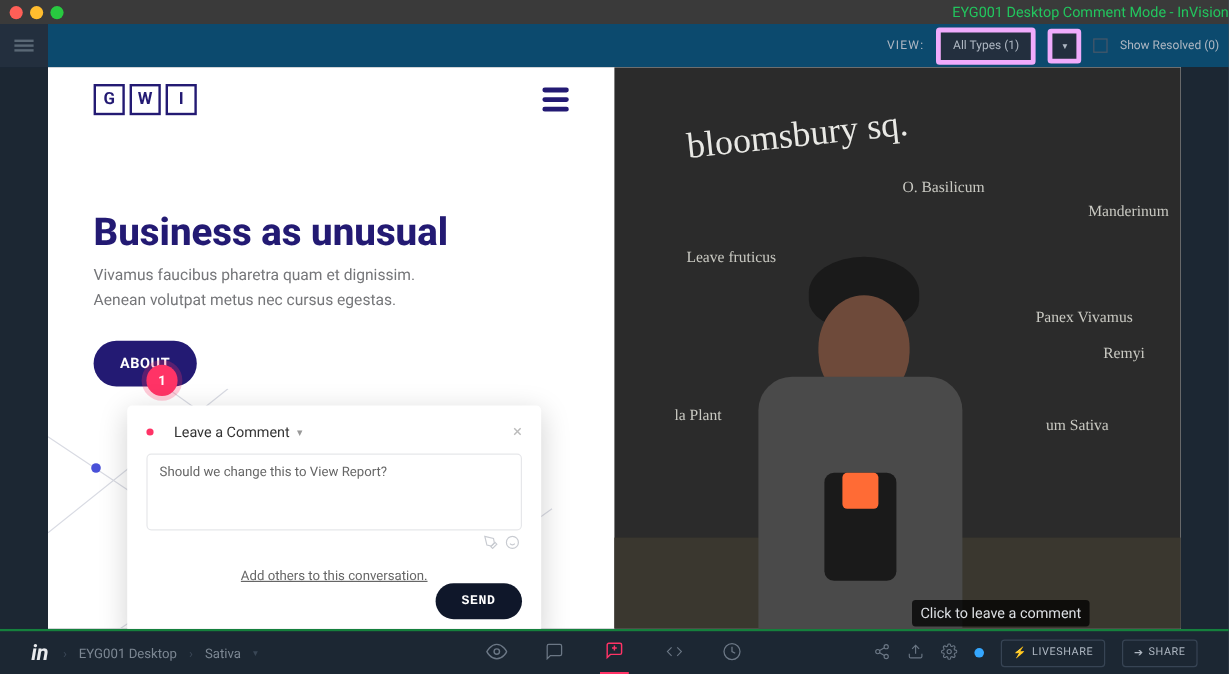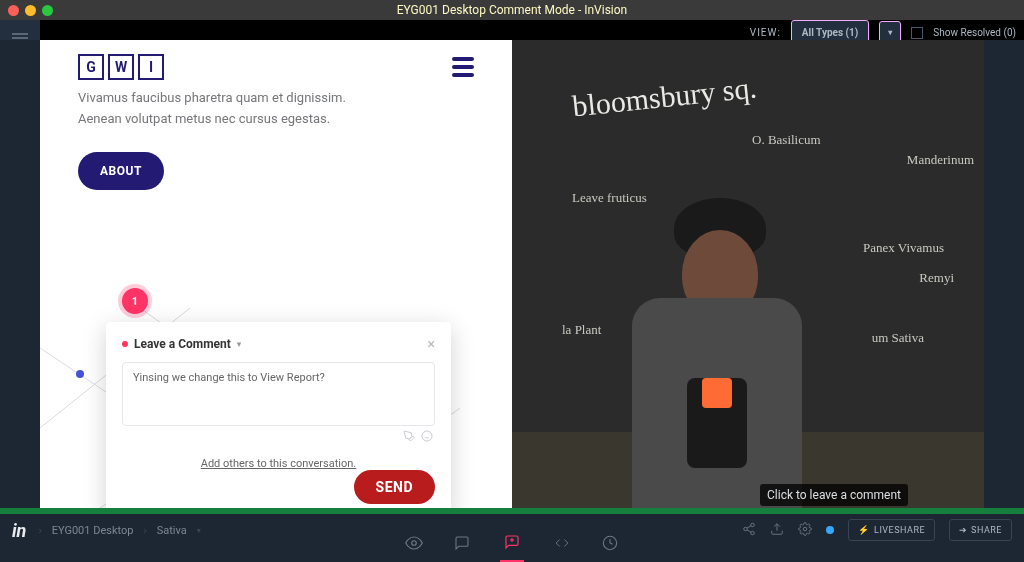--- a/index.html
+++ b/index.html
@@ -1,66 +1,66 @@
 <!DOCTYPE html>
 <html><head>
 <meta charset="utf-8">
 <style>
   * { margin: 0; padding: 0; box-sizing: border-box; font-family: -apple-system, BlinkMacSystemFont, "Segoe UI", Roboto, Helvetica, Arial, sans-serif; }
   body { width: 1024px; height: 562px; background: #1c2733; overflow: hidden; position: relative; }
   .mac-titlebar { height: 20px; background: #3a3a3a; display: flex; align-items: center; padding: 0 8px; position: relative; }
   .traffic { display: flex; gap: 6px; }
   .tl { width: 11px; height: 11px; border-radius: 50%; }
   .tl.red { background:#ff5f57; } .tl.yellow{background:#ffbd2e;} .tl.green{background:#28c940;}
-  .mac-title { position:absolute; left:0; right:0; text-align:center; font-size:12px; color:#fef9c3; }
-  .app-top { height: 20px; background:#000000; display:flex; align-items:flex-start; padding-right:8px; }
+  .mac-title { position:absolute; left:0; right:0; text-align:right; font-size:12px; color:#22c55e; }
+  .app-top { height: 36px; background:#0c4a6e; display:flex; align-items:center; padding-right:8px; }
   .hamb { width:40px; height:36px; background:#232f3e; display:flex; align-items:center; justify-content:center; color:#5a6875; }
   .hamb div{ width:16px; height:2px; background:#5a6875; box-shadow:0 -4px 0 #5a6875, 0 4px 0 #5a6875;}
   .top-right { margin-left:auto; display:flex; align-items:center; gap:10px; color:#aeb7c2; font-size:10px; }
   .view-lbl{letter-spacing:1px;}
-  .pill { background:#232f3e; border:1px solid #f0abfc; padding:6px 10px; border-radius:3px; display:flex; align-items:center; gap:4px;font-weight:bold;}
+  .pill { background:#232f3e; border:4px solid #f0abfc; padding:6px 10px; border-radius:3px; display:flex; align-items:center; gap:4px;}
   .pill.sq{padding:6px 8px;}
   .chk{width:12px;height:12px;border:1px solid #485869;display:inline-block;}
   .canvas-wrap { position:relative; height:468px; background:#1c2733; display:flex; justify-content:center; }
   .screen { width:944px; height:468px; background:#fff; display:flex; position:relative; overflow:hidden;}
   .left { width:50%; padding:14px 38px 0; position:relative; }
   .logo-row{display:flex; align-items:center; justify-content:space-between;}
   .logo{display:flex; gap:4px;}
   .logo span{ width:26px;height:26px; border:2.5px solid #231a73; color:#231a73; font-weight:700; display:flex;align-items:center;justify-content:center; font-size:14px;}
   .burger{display:flex;flex-direction:column;gap:4px;}
   .burger div{width:22px;height:4px;border:2px solid #231a73;border-radius:3px;}
   .headline{ margin-top:78px; color:#231a73; font-size:32px; font-weight:800; }
   .para{ margin-top:8px; color:#757679; font-size:13px; line-height:1.6; max-width:280px;}
   .about-btn{ margin-top:22px; background:#231a73; color:#fff; font-weight:700; font-size:12px; letter-spacing:.5px; padding:12px 22px; border-radius:22px; border:none; display:inline-block;}
   .marker{ position:absolute; top:248px; left:82px; width:26px;height:26px; background:#ff3366; border-radius:50%; color:#fff; font-size:11px; font-weight:700; display:flex;align-items:center;justify-content:center; box-shadow:0 0 0 4px rgba(255,51,102,.25);}
   .deco{ position:absolute; left:0; bottom:0; width:100%; height:200px; z-index:0;}
   .comment-box{ position:absolute; top:282px; left:66px; width:345px; background:#fff; border-radius:4px; box-shadow:0 6px 24px rgba(0,0,0,.18); z-index:3; padding:14px 0; }
   .cb-head{ display:flex; align-items:center; gap:6px; padding:0 16px; font-size:12px; color:#333;}
   .cb-head .dot{width:6px;height:6px;background:#ff3366;border-radius:50%;}
-  .cb-head b{font-weight:700;}
+  .cb-head b{font-weight:400;margin-left:11px;}
   .cb-head .chev{font-size:9px;color:#999;}
   .cb-close{ margin-left:auto; color:#bbb; font-size:14px;}
   .cb-input{ margin:10px 16px 4px; border:1px solid #e6e7ea; border-radius:4px; height:64px; padding:8px 10px; font-size:11px; color:#666; }
   .cb-icons{ text-align:right; padding-right:18px; color:#c8cbd1; font-size:12px; display:flex; gap:6px; justify-content:flex-end;}
   .cb-foot{ display:flex; align-items:center; padding:12px 16px 0;flex-direction:column; }
   .cb-link{ font-size:11px; color:#666; text-decoration:underline;}
-  .send{ margin-left:auto; background:#b91c1c; color:#fff; border:none; padding:9px 22px; border-radius:20px; font-size:14px; font-weight:700; letter-spacing:.5px;}
+  .send{ margin-left:auto; background:#0f172a; color:#fff; border:none; padding:9px 22px; border-radius:20px; font-size:11px; font-weight:700; letter-spacing:.5px;font-family:Liberation Mono, monospace;}
   .right{ width:50%; position:relative; background:#2b2b2b;}
   .chalk{position:absolute;inset:0;}
   .banner-label{ position:absolute; top:40px; left:60px; font-family:cursive; font-size:30px; color:#e9e9e5; transform:rotate(-6deg);}
   .plant{position:absolute;font-family:cursive;color:#c9c9c2;font-size:13px;}
   .person{ position:absolute; bottom:0; left:90px; width:230px; height:310px; }
   .person .body{ position:absolute; bottom:0; left:30px; width:170px; height:210px; background:#4a4a4a; border-radius:28px 28px 0 0;}
   .person .head{ position:absolute; bottom:190px; left:80px; width:76px; height:88px; background:#6e4a3a; border-radius:50% 50% 46% 46%;}
   .person .hair{ position:absolute; bottom:250px; left:72px; width:92px; height:60px; background:#1a1a1a; border-radius:50% 50% 40% 40%;}
   .person .shirt{position:absolute; bottom:40px; left:85px; width:60px; height:90px; background:#1a1a1a; border-radius:8px;}
   .person .logo-sh{position:absolute; bottom:100px; left:100px; width:30px; height:30px; background:#ff6b35; border-radius:4px;}
   .counter{position:absolute;bottom:0;left:0;right:0;height:76px;background:#3a372f;}
   .tooltip{ position:absolute; bottom:2px; right:76px; background:rgba(0,0,0,.75); color:#dcdfe3; font-size:12px; padding:4px 7px; border-radius:3px; z-index:5;}
-  .bottom-bar{ height:38px; background:#1c2733; border-top:6px solid #15803d; display:flex; align-items:center; padding:0 12px; color:#7c8793; font-size:11px;}
+  .bottom-bar{ height:38px; background:#1c2733; border-top:2px solid #15803d; display:flex; align-items:center; padding:0 26px; color:#7c8793; font-size:11px;}
   .in-logo{font-style:italic;font-weight:700;font-size:18px;color:#e9ebee; margin-right:12px;}
   .crumbs{display:flex;align-items:center;gap:8px;}
   .crumb{padding:4px 2px;}
   .crumbs .sep{color:#3a4756;}
   .center-icons{ position:absolute; left:50%; transform:translateX(-50%); bottom:0; height:38px; display:flex; align-items:center; gap:28px; color:#6b7785; font-size:14px;}
   .center-icons .i{display:flex;align-items:center;justify-content:center;width:20px;height:20px;}
   .center-icons .active{color:#ff3366; border-bottom:2px solid #ff3366; height:38px; display:flex;align-items:center; padding:0 4px;}
   .right-icons{ margin-left:auto; display:flex; align-items:center; gap:14px; color:#6b7785;}
   .bbtn{border:1px solid #374454; padding:5px 9px; border-radius:3px; font-size:9px; letter-spacing:.5px; display:flex;align-items:center;gap:4px;color:#aeb7c2;}
   .status-dot{width:8px;height:8px;background:#35a7ff;border-radius:50%;}
@@ -119,33 +119,34 @@
           <span>G</span>
           <span>W</span>
           <span>I</span>
         </div>
         <div class="burger">
             <div></div>
             <div></div>
             <div></div>
           </div>
       </div>
+      <h1 class="headline">Business as unusual</h1>
       <p class="para">Vivamus faucibus pharetra quam et dignissim. Aenean volutpat metus nec cursus egestas.</p>
       <button class="about-btn">ABOUT</button>
       <div class="marker">1</div>
 
       <div class="comment-box">
         <div class="cb-head">
           <span class="dot"></span>
           <b>Leave a Comment</b>
           <span class="chev">▾</span>
           <span class="cb-close">×</span>
         </div>
         <div class="cb-input">
-          <span>Yinsing we change this to View Report?</span>
+          <span>Should we change this to View Report?</span>
         </div>
         <div class="cb-icons">
           <span>
             <svg width="12" height="12" viewBox="0 0 24 24" fill="none" stroke="#c8cbd1" stroke-width="2">
                 <path d="M12 19l7-7 3 3-7 7-3-3z"></path>
                 <path d="M18 13l-1.5-7.5L2 2l3.5 14.5L13 18l5-5z"></path>
               </svg>
           </span>
           <span>
             <svg width="12" height="12" viewBox="0 0 24 24" fill="none" stroke="#c8cbd1" stroke-width="2">

